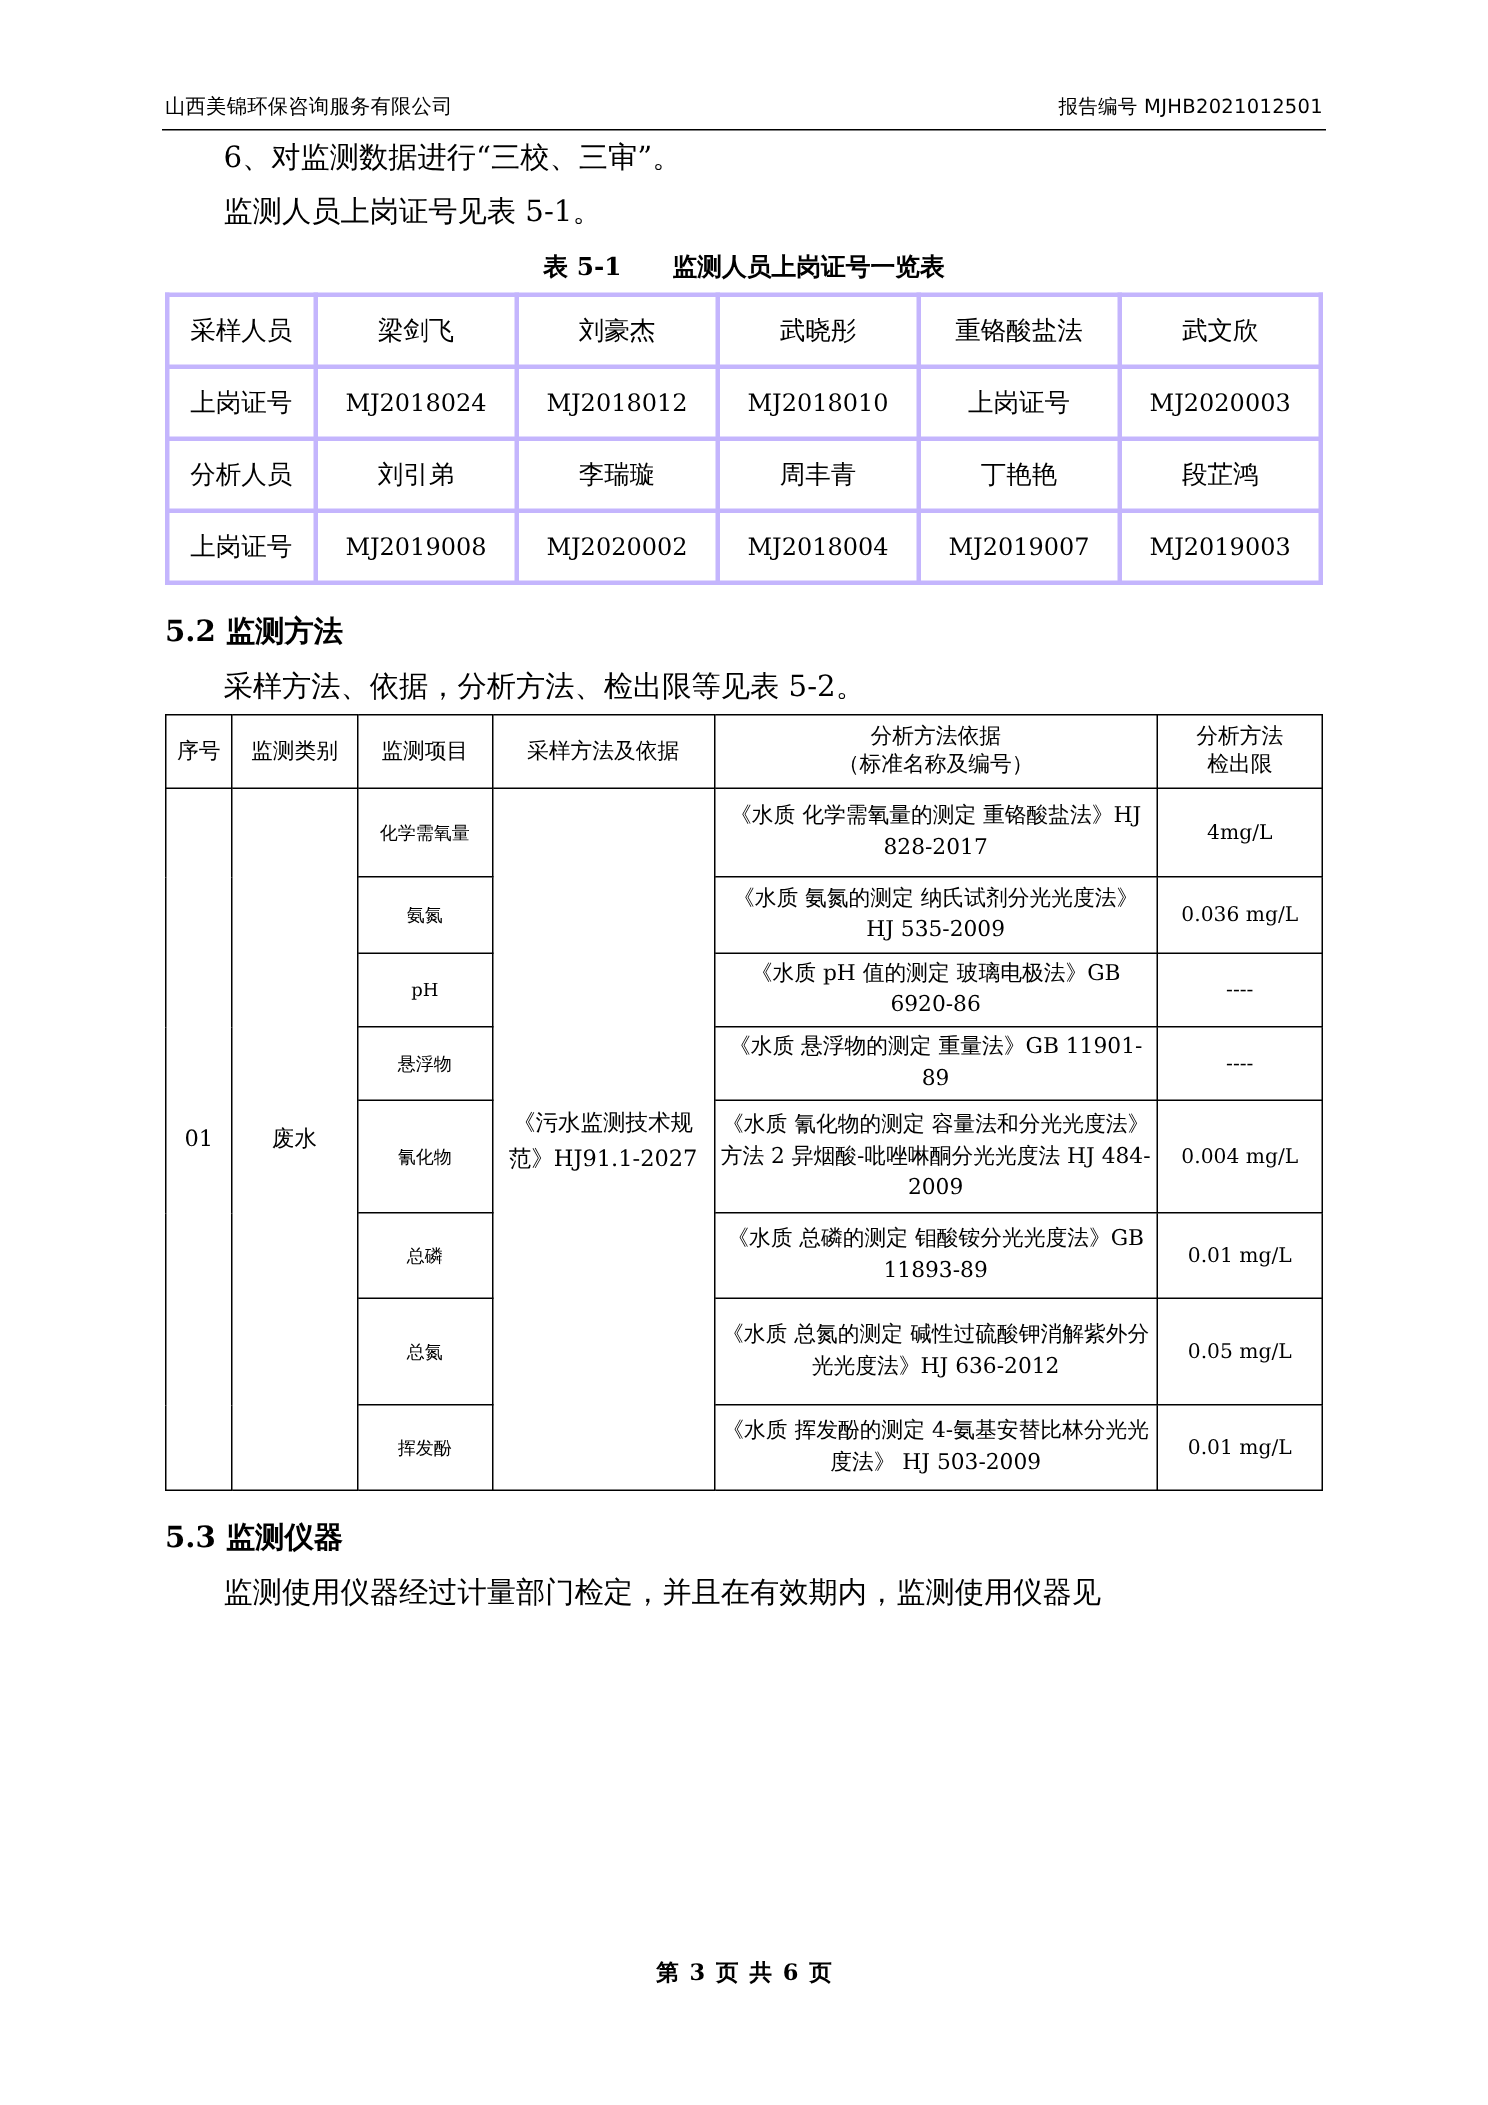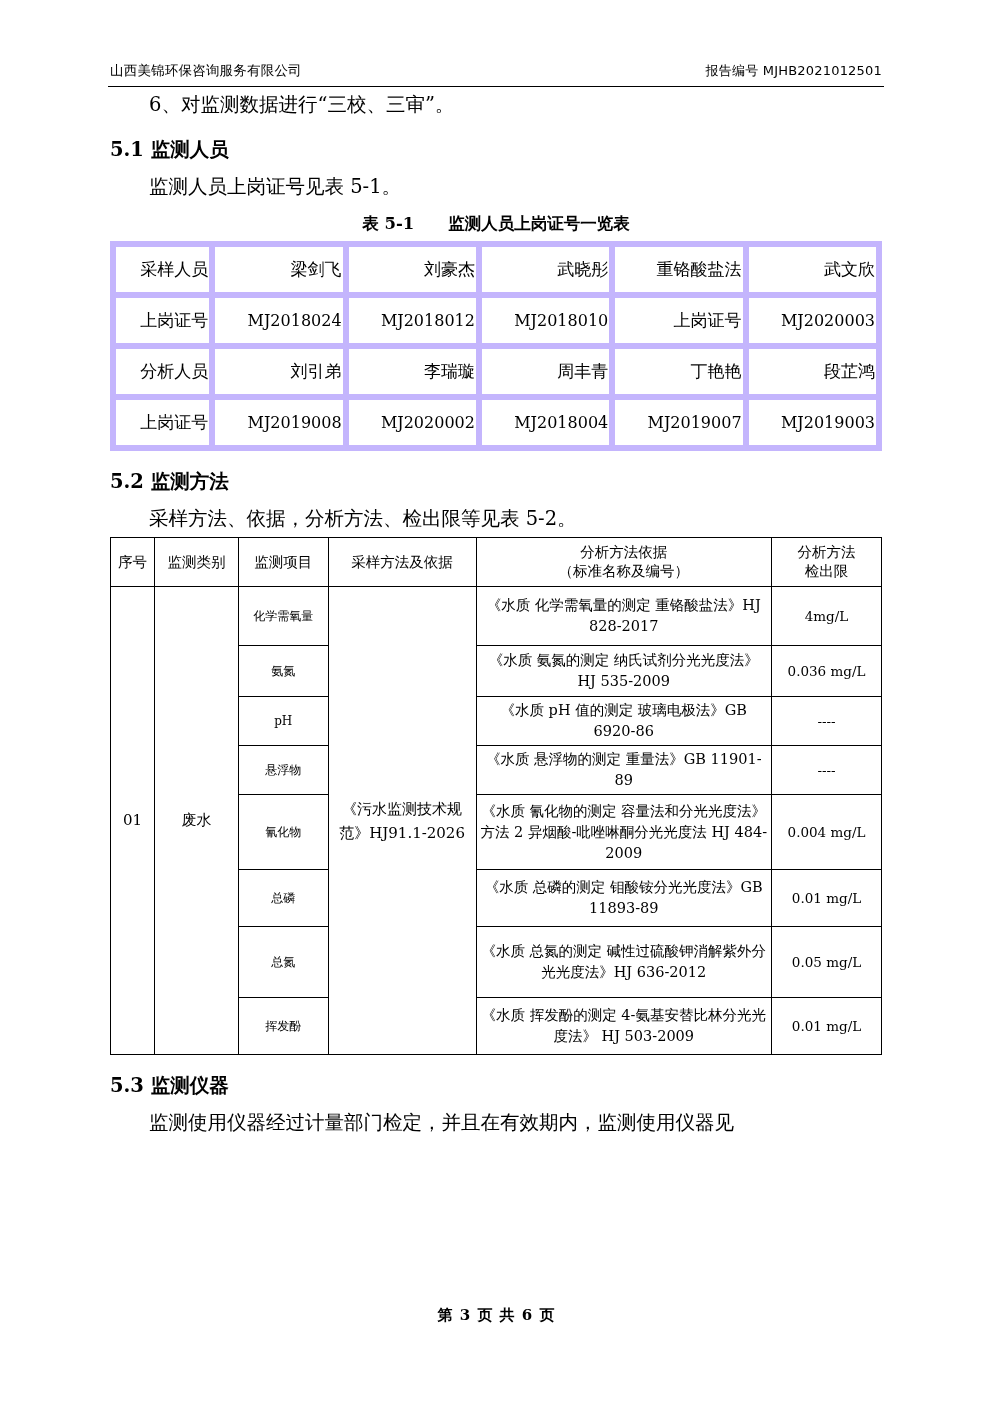--- a/index.html
+++ b/index.html
@@ -73,22 +73,22 @@
     display: inline-block;
     width: 34px;
   }
   
   table {
     border-collapse: collapse;
     width: 100%;
     font-family: "DejaVu Serif", "Liberation Serif", serif;
   }
   table.t1 td {
-    border: 6px solid #c4b5fd;
-    text-align: right;
+    border: 3px solid #c4b5fd;
+    text-align: center;
     height: 43px;
     font-size: 16px;
   }
   table.t1 td.cn {
     font-size: 17px;
   }
   table.t2 {
     font-size: 13.5px;
     line-height: 19px;
   }
@@ -140,21 +140,20 @@
 <div class="page">
 
   <div class="header">
     <div class="left">山西美锦环保咨询服务有限公司</div>
     <div class="right">报告编号 MJHB2021012501</div>
   </div>
   <div class="header-rule"></div>
 
   <p class="para">6、对监测数据进行“三校、三审”。</p>
 
-  <div class="sec-title">5.1 监测人员</div>
   <p class="para">监测人员上岗证号见表 5-1。</p>
 
   <div class="tbl-caption">
     <span>表 5-1</span><span class="gap"></span><span>监测人员上岗证号一览表</span>
   </div>
 
   <table class="t1">
     <tbody>
       <tr>
         <td class="cn">采样人员</td>
@@ -218,21 +217,21 @@
           <div>分析方法</div>
           <div>检出限</div>
         </th>
       </tr>
     </thead>
     <tbody>
       <tr>
         <td class="seq" rowspan="8">01</td>
         <td class="cat" rowspan="8">废水</td>
         <td class="item" style="height:54px">化学需氧量</td>
-        <td class="sample" rowspan="8">《污水监测技术规范》HJ91.1-2026</td>
+        <td class="sample" rowspan="8">《污水监测技术规范》HJ91.1-2027</td>
         <td class="method" style="height:54px">《水质 化学需氧量的测定 重铬酸盐法》HJ 828-2017</td>
         <td class="limit">4mg/L</td>
       </tr>
       <tr>
         <td class="item" style="height:46px">氨氮</td>
         <td class="method">《水质 氨氮的测定 纳氏试剂分光光度法》   HJ 535-2009</td>
         <td class="limit">0.036 mg/L</td>
       </tr>
       <tr>
         <td class="item" style="height:44px">pH</td>

